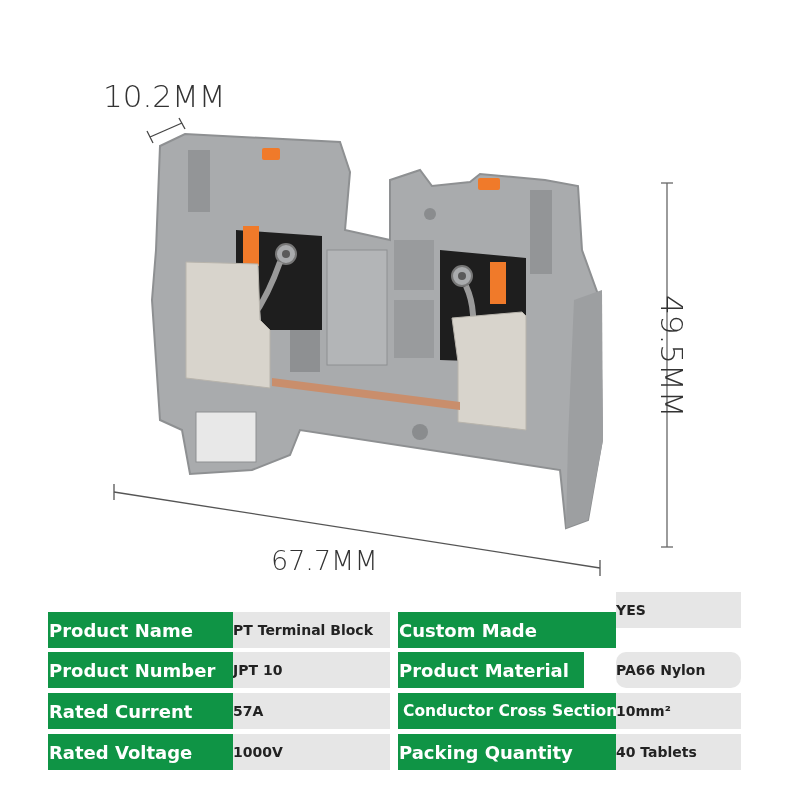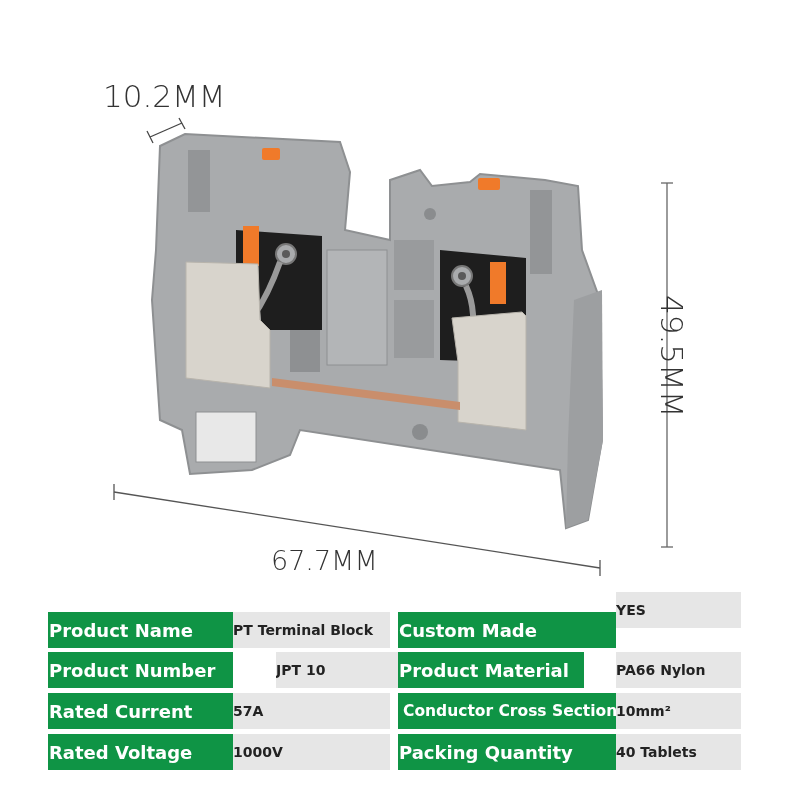--- a/index.html
+++ b/index.html
@@ -80,32 +80,32 @@
 <div id="dim-width" class="dim-label">10.2MM</div>
 <div id="dim-length" class="dim-label">67.7MM</div>
 <div id="dim-height" class="dim-label">49.5MM</div>
 
 <div class="spec-table">
 
   <div class="cell key" style="left:48px;top:612px;width:185px;">Product Name</div>
   <div class="cell val" style="left:233px;top:612px;width:157px;">PT Terminal Block</div>
 
   <div class="cell key" style="left:48px;top:652px;width:185px;">Product Number</div>
-  <div class="cell val" style="left:233px;top:652px;width:157px;margin-left:43px;">JPT 10</div>
+  <div class="cell val" style="left:233px;top:652px;width:157px;">JPT 10</div>
 
   <div class="cell key" style="left:48px;top:693px;width:185px;">Rated Current</div>
   <div class="cell val" style="left:233px;top:693px;width:157px;">57A</div>
 
   <div class="cell key" style="left:48px;top:734px;width:185px;">Rated Voltage</div>
   <div class="cell val" style="left:233px;top:734px;width:157px;">1000V</div>
 
   <div class="cell key" style="left:398px;top:612px;width:218px;">Custom Made</div>
   <div class="cell val" style="left:616px;top:592px;width:125px;">YES</div>
 
   <div class="cell key" style="left:398px;top:652px;width:186px;">Product Material</div>
-  <div class="cell val" style="left:616px;top:652px;width:125px;">PA66 Nylon</div>
+  <div class="cell val" style="left:616px;top:652px;width:125px;border-radius:10px;">PA66 Nylon</div>
 
   <div class="cell key small" style="left:398px;top:693px;width:218px;">Conductor Cross Section</div>
   <div class="cell val" style="left:616px;top:693px;width:125px;">10mm²</div>
 
   <div class="cell key" style="left:398px;top:734px;width:218px;">Packing Quantity</div>
   <div class="cell val" style="left:616px;top:734px;width:125px;">40 Tablets</div>
 </div>
 
 </body></html>

